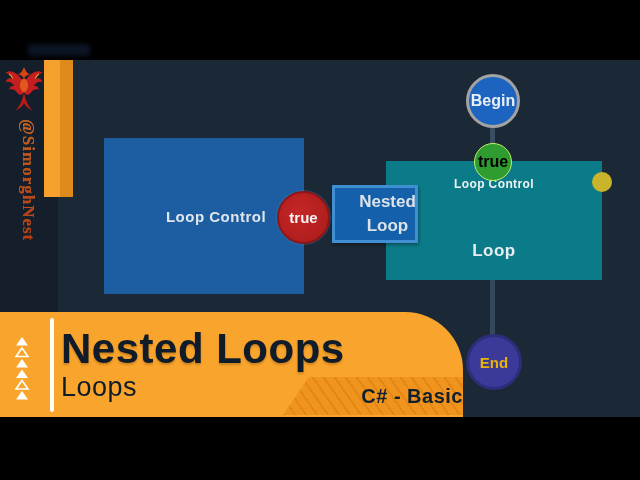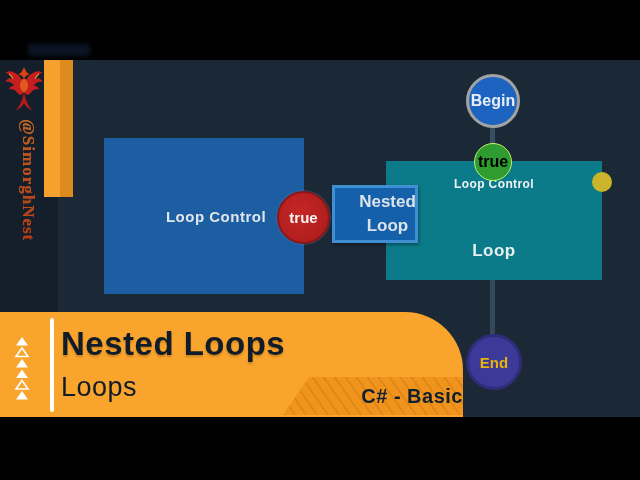--- a/index.html
+++ b/index.html
@@ -68,21 +68,21 @@
   .end{left:466px;top:334px;width:56px;height:56px;background:#3b3a99;
        border:3px solid #2e2d7a;color:#eab308;font-size:15px;}
   .dot{left:592px;top:172px;width:20px;height:20px;border-radius:50%;background:#c9b42a;}
 
   
   .banner{left:0;top:312px;width:463px;height:105px;background:#f9a42c;
           border-top-right-radius:58px;overflow:hidden;}
   .sep-line{position:absolute;left:50px;top:6px;width:4px;height:94px;
             background:#fdfdfa;border-radius:2px;}
   .arrows{position:absolute;left:13px;top:24px;}
-  .banner-title{position:absolute;left:61px;top:13px;font-size:33px;font-weight:800;
+  .banner-title{position:absolute;left:61px;top:13px;font-size:42px;font-weight:800;
                 color:#101c2a;letter-spacing:.5px;white-space:nowrap;
                 text-shadow:0 2px 2px rgba(110,60,0,.30);}
   .banner-subtitle{position:absolute;left:61px;top:60px;font-size:27px;font-weight:normal;
                    color:#101c2a;letter-spacing:.5px;}
   .course-badge{position:absolute;left:283px;top:65px;width:180px;height:38px;
                 background:#f0941e;
                 clip-path:polygon(26px 0,100% 0,100% 100%,0 100%);
                 display:flex;align-items:center;justify-content:flex-end;}
   .course-badge::before{content:"";position:absolute;inset:0;
       background:repeating-linear-gradient(55deg,rgba(186,103,6,.28) 0 2px,transparent 2px 9px);}

